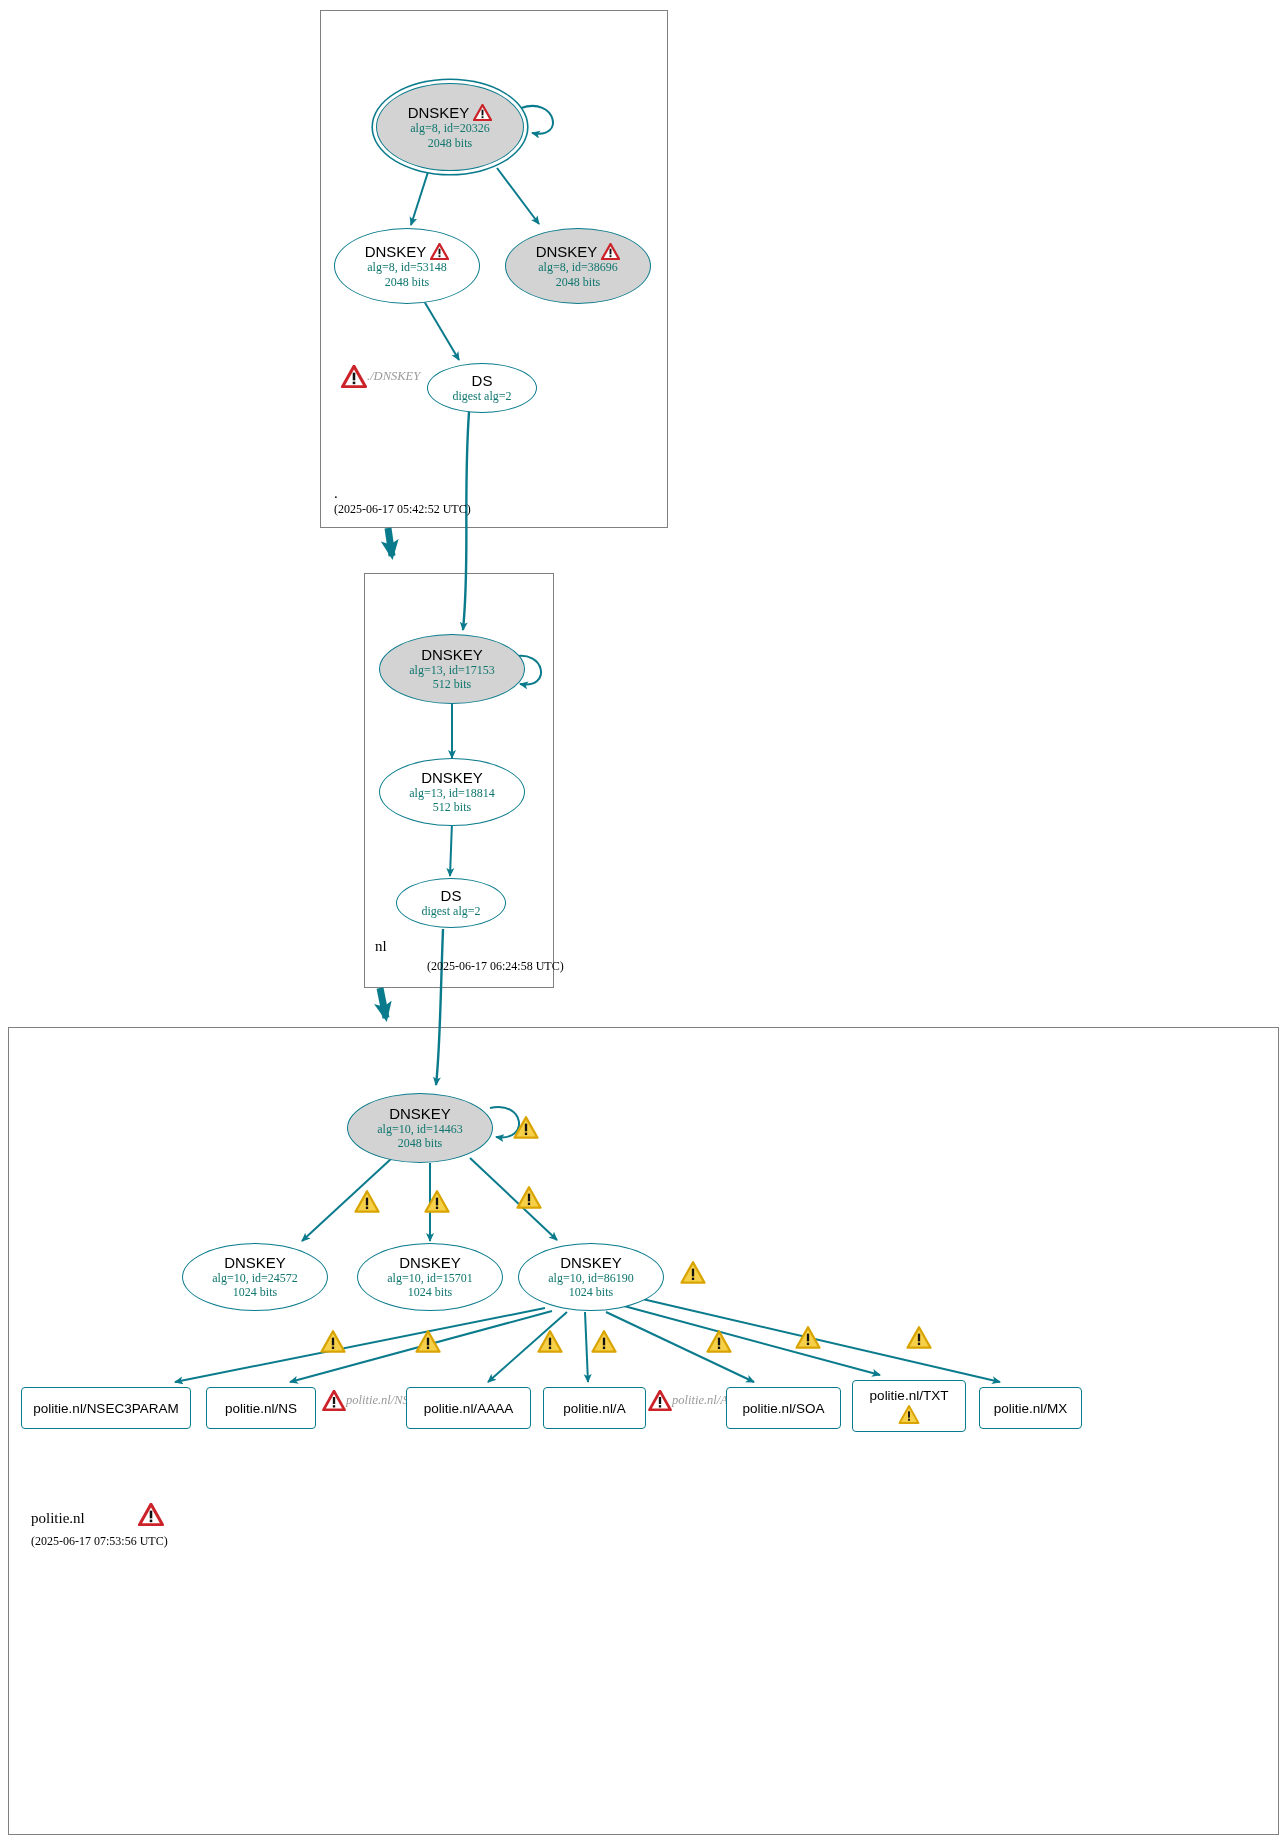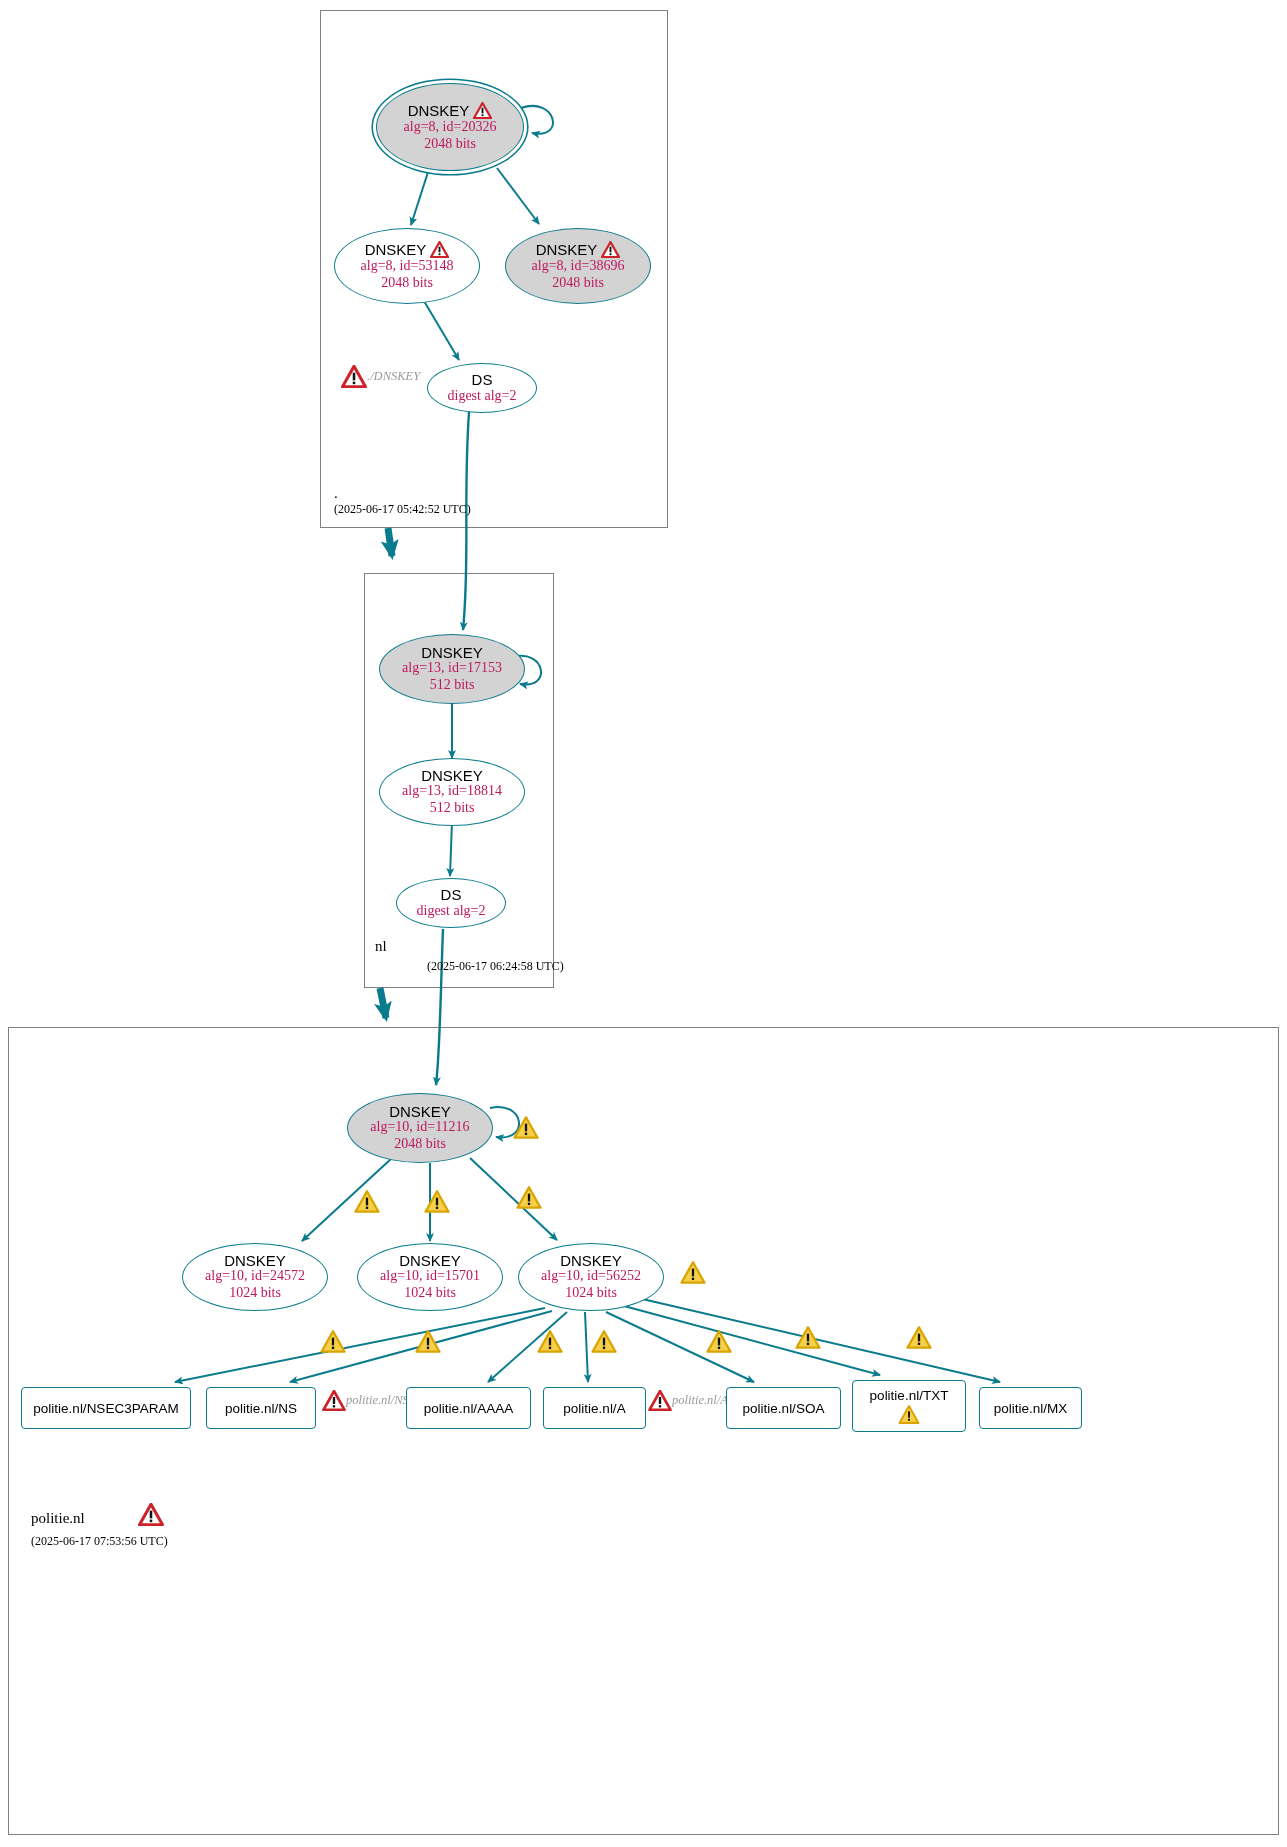--- a/index.html
+++ b/index.html
@@ -16,21 +16,21 @@
 
   .node{position:absolute;box-sizing:border-box;display:flex;flex-direction:column;align-items:center;justify-content:center;text-align:center;}
 
   .ellipse{border:1.6px solid #0a7b8c;border-radius:50%;background:#ffffff;}
   .ellipse.filled{background:#d3d3d3;}
   .ellipse.dbl{box-shadow:0 0 0 3px #ffffff, 0 0 0 4.6px #0a7b8c;}
 
   .rect{border:1.6px solid #0a7b8c;border-radius:4px;background:#ffffff;}
 
   .n-title{font-family:"Liberation Sans", sans-serif;font-size:15px;color:#000;line-height:1.05;display:flex;align-items:center;gap:4px;white-space:nowrap;}
-  .n-sub{font-family:"Liberation Serif", serif;font-size:14px;color:#be185d;line-height:1.18;white-space:nowrap;}
+  .n-sub{font-family:"Liberation Serif", serif;font-size:12px;color:#0f766e;line-height:1.18;white-space:nowrap;}
   .r-label{font-family:"Liberation Sans", sans-serif;font-size:13.5px;color:#000;white-space:nowrap;}
 
   .warn{display:inline-block;position:relative;}
   .warn svg{display:block;}
 
   .err-float{position:absolute;display:flex;flex-direction:row;align-items:center;}
   .err-float .elabel{font-family:"Liberation Serif", serif;font-style:italic;font-size:12.5px;color:#999999;margin-top:-1px;white-space:nowrap;}
 
   .warn-float{position:absolute;}
 </style>
@@ -169,21 +169,21 @@
   <div class="node ellipse" style="left:396px;top:878px;width:110px;height:50px;">
     <div class="n-title">DS</div>
     <div class="n-sub">digest alg=2</div>
   </div>
 
   <div class="zone-label zone-name" style="left:375px;top:938px;">nl</div>
   <div class="zone-label zone-ts" style="left:407px;top:959px;margin-left:20px;">(2025-06-17 06:24:58 UTC)</div>
 
   <div class="node ellipse filled" style="left:347px;top:1093px;width:146px;height:70px;">
     <div class="n-title">DNSKEY</div>
-    <div class="n-sub">alg=10, id=11216</div>
+    <div class="n-sub">alg=10, id=14463</div>
     <div class="n-sub">2048 bits</div>
   </div>
 
   <div class="warn-float" style="left:513px;top:1116px;">
     <svg width="26" height="23" viewBox="0 0 20 18">
       <path d="M10 1 L19 17 L1 17 Z" fill="#f7d04a" stroke="#d9a400" stroke-width="1.8" stroke-linejoin="round"></path>
       <rect x="9.1" y="6" width="1.8" height="6" fill="#111"></rect>
       <rect x="9.1" y="13" width="1.8" height="1.9" fill="#111"></rect>
     </svg>
   </div>
@@ -195,21 +195,21 @@
   </div>
 
   <div class="node ellipse" style="left:357px;top:1243px;width:146px;height:68px;">
     <div class="n-title">DNSKEY</div>
     <div class="n-sub">alg=10, id=15701</div>
     <div class="n-sub">1024 bits</div>
   </div>
 
   <div class="node ellipse" style="left:518px;top:1243px;width:146px;height:68px;">
     <div class="n-title">DNSKEY</div>
-    <div class="n-sub">alg=10, id=56252</div>
+    <div class="n-sub">alg=10, id=86190</div>
     <div class="n-sub">1024 bits</div>
   </div>
 
   <div class="warn-float" style="left:680px;top:1261px;">
     <svg width="26" height="23" viewBox="0 0 20 18">
       <path d="M10 1 L19 17 L1 17 Z" fill="#f7d04a" stroke="#d9a400" stroke-width="1.8" stroke-linejoin="round"></path>
       <rect x="9.1" y="6" width="1.8" height="6" fill="#111"></rect>
       <rect x="9.1" y="13" width="1.8" height="1.9" fill="#111"></rect>
     </svg>
   </div>

